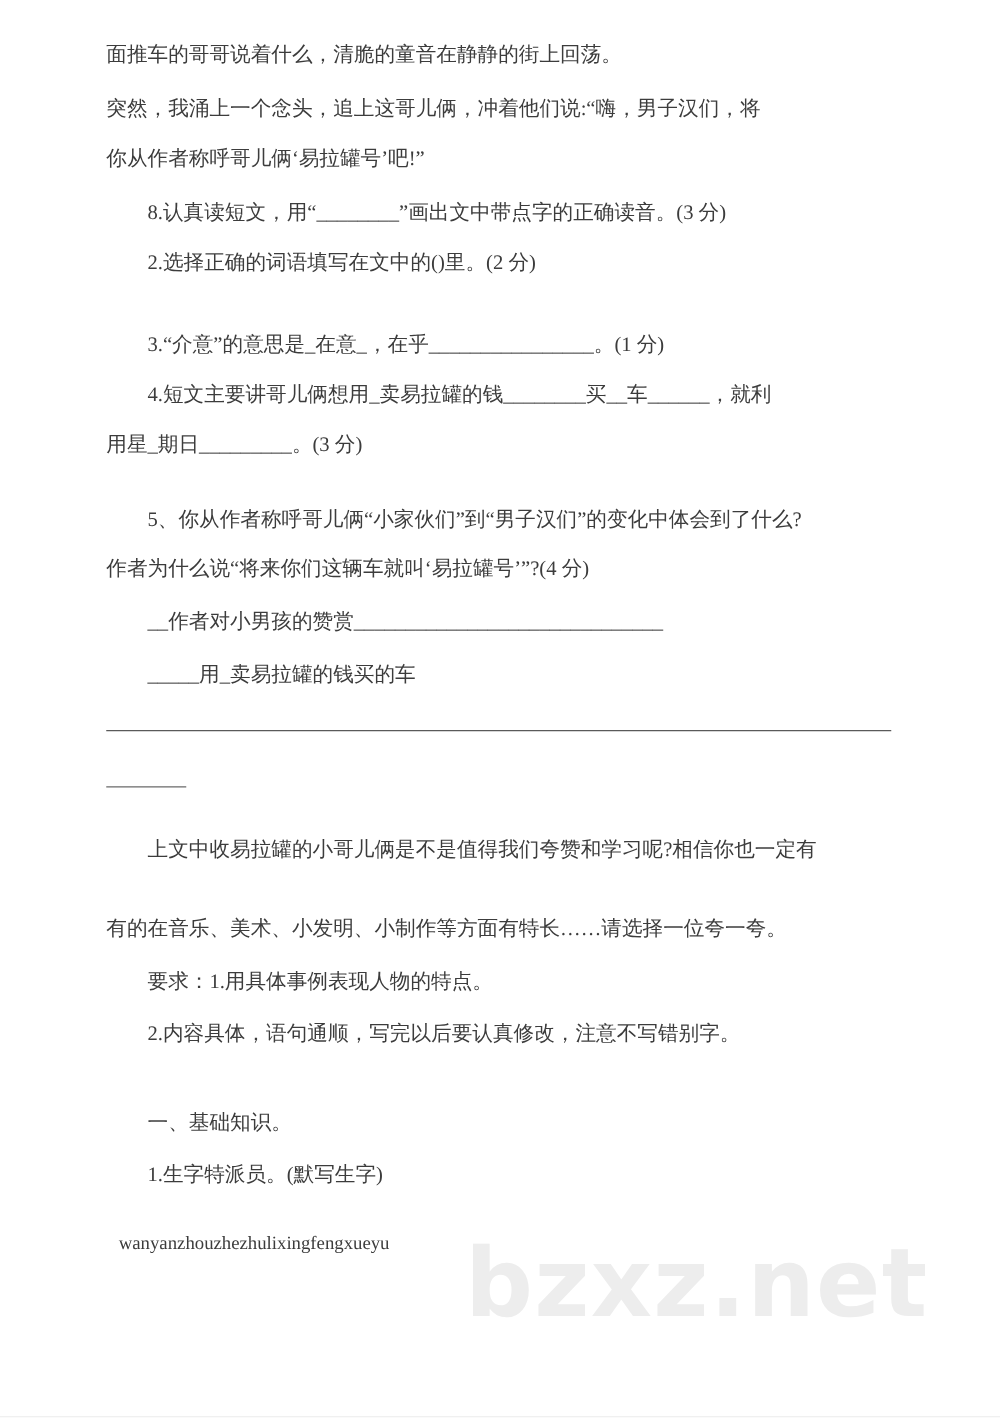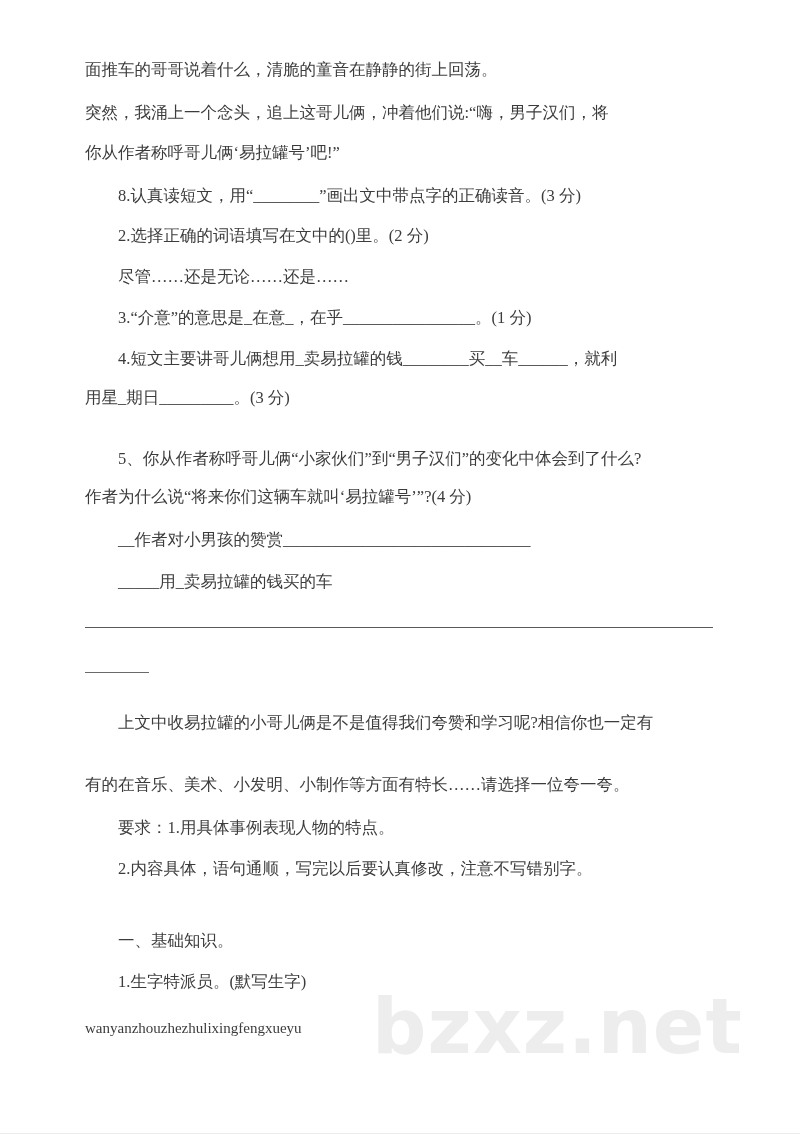--- a/index.html
+++ b/index.html
@@ -25,21 +25,21 @@
     font-size: 76px;
     letter-spacing: 1px;
     color: #ededed;
     user-select: none;
     white-space: nowrap;
     z-index: 0;
   }
   .content {
     position: relative;
     z-index: 2;
-    padding: 62px 87px 0 85px;
+    padding: 36px 87px 0 85px;
     box-sizing: border-box;
   }
   .ln {
     font-family: "Liberation Serif", "DejaVu Serif", serif;
     font-size: 16.5px;
     color: #3c3c3c;
     line-height: 1;
     white-space: pre-wrap;
     margin: 0;
   }
@@ -64,21 +64,21 @@
     width: 64px;
     height: 0;
     border-top: 1px solid #6a6a6a;
     margin: 0;
   }
   .pinyin {
     font-family: "Liberation Serif", "DejaVu Serif", serif;
     font-size: 15px;
     color: #3c3c3c;
     line-height: 1;
-    margin: 0;
+    margin: 10px;
   }
 </style>
 </head>
 <body>
 
 <div class="page">
 
   <div class="watermark">bzxz.net</div>
 
   <div class="content">
@@ -89,21 +89,20 @@
     <div class="gap-24"></div>
     <p class="ln">你从作者称呼哥儿俩‘易拉罐号’吧!”</p>
 
     <div class="gap-26"></div>
 
     <p class="ln indent">8.认真读短文，用“________”画出文中带点字的正确读音。(3 分)</p>
     <div class="gap-24"></div>
 
     <p class="ln indent">2.选择正确的词语填写在文中的()里。(2 分)</p>
     <div class="gap-24"></div>
-    <p class="ln indent">尽管……还是无论……还是……</p>
     <div class="gap-25"></div>
 
     <p class="ln indent">3.“介意”的意思是_在意_，在乎________________。(1 分)</p>
     <div class="gap-24"></div>
 
     <p class="ln indent">4.短文主要讲哥儿俩想用_卖易拉罐的钱________买__车______，就利</p>
     <div class="gap-23"></div>
     <p class="ln">用星_期日_________。(3 分)</p>
 
     <div class="gap-44"></div>

